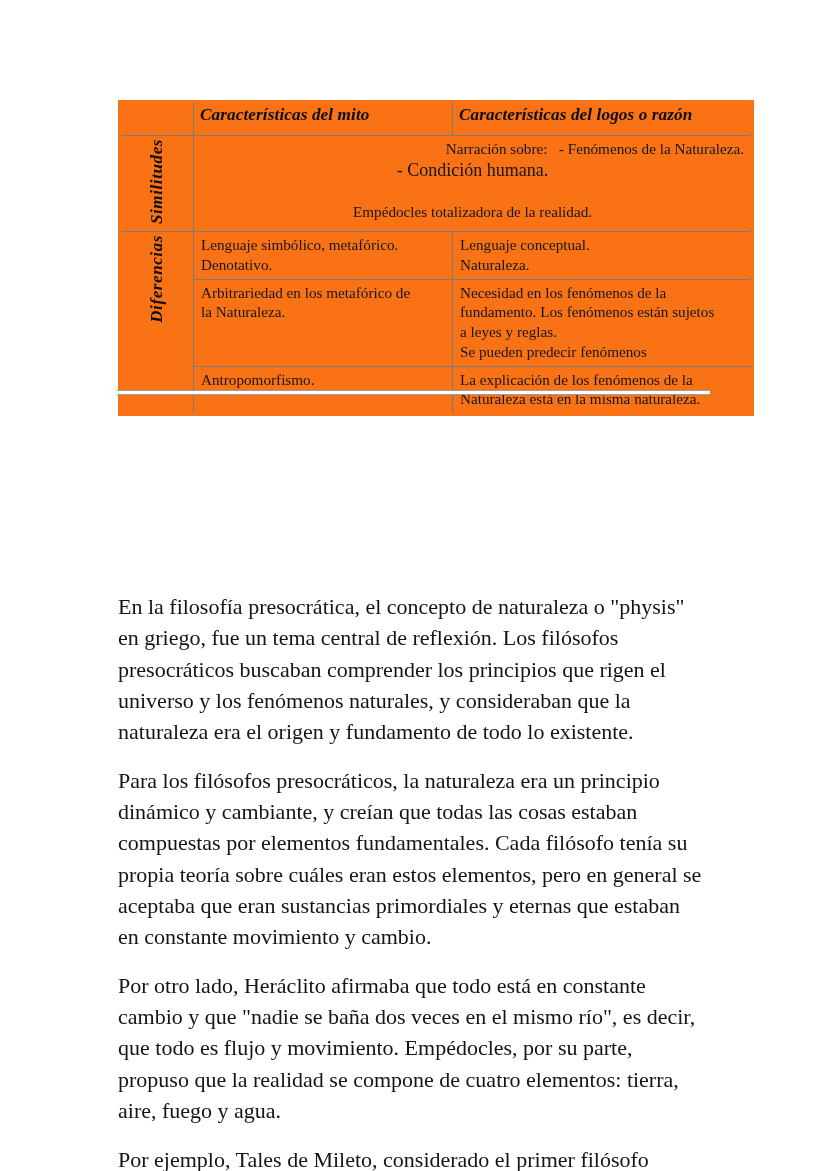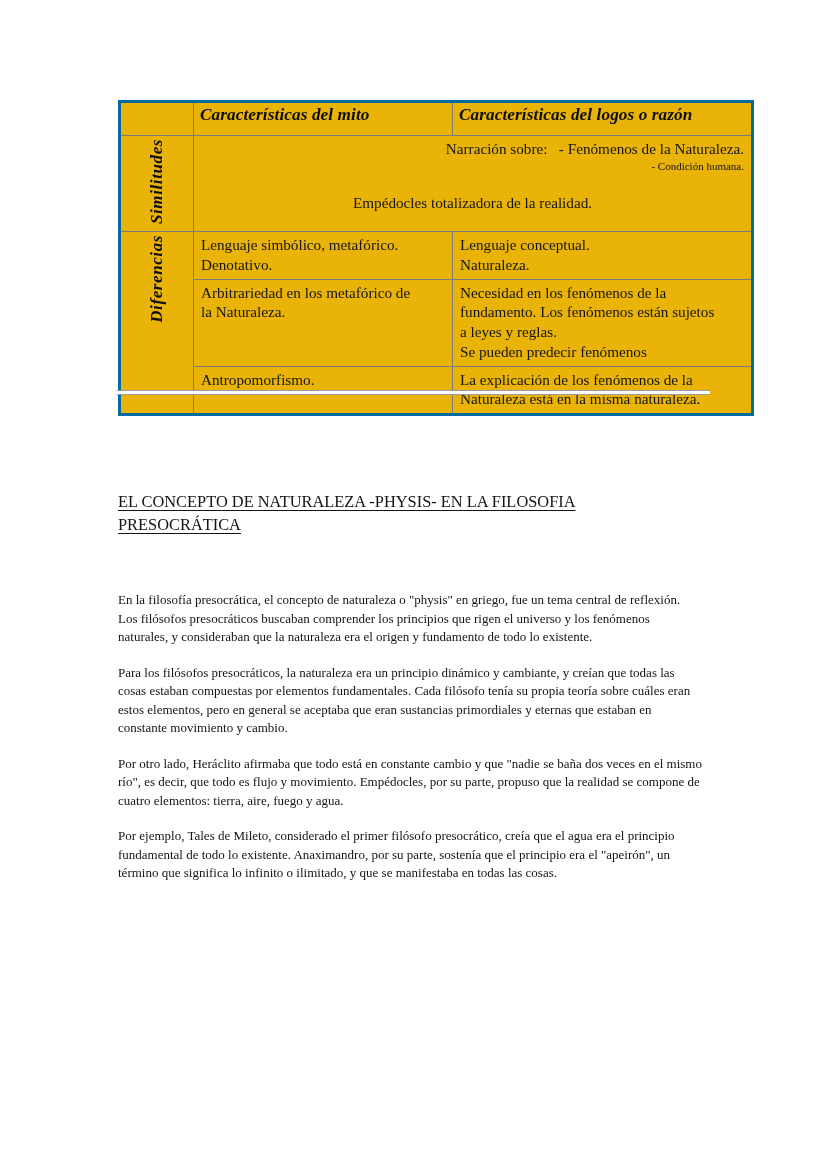--- a/index.html
+++ b/index.html
@@ -29,22 +29,22 @@
     position: absolute;
     left: 118px;
     top: 100px;
     width: 592px;
   }
 
   table.cmp {
     border-collapse: collapse;
     width: 592px;
     table-layout: fixed;
-    border: 3px solid #0369a1;
-    background: #eab308;
+    border: 3px solid #f97316;
+    background: #f97316;
   }
   table.cmp td {
     border: 1px solid #7a7a7a;
     padding: 3px 7px 4px 7px;
     font-size: 15.2px;
     line-height: 1.30;
     vertical-align: top;
     color: #161616;
   }
 
@@ -95,23 +95,23 @@
     padding-top: 10px;
   }
   .sim-line1 {
     display: block;
     text-align: right;
     white-space: pre;
     font-size: 15.2px;
   }
   .sim-line2 {
     display: block;
-    text-align: right;
+    text-align: center;
     white-space: pre;
-    font-size: 11px;
+    font-size: 18px;
   }
   .sim-line3 {
     display: block;
     text-align: center;
     font-size: 15.2px;
     margin-top: 20px;
   }
 
   .cell-mid { vertical-align: middle; }
   .cell-top { vertical-align: top; margin-top: 40px; }
@@ -150,21 +150,21 @@
   .heading .hl1 { display: block; }
   .heading .hl2 { display: block; }
 
   .body-copy {
     position: absolute;
     left: 118px;
     top: 591px;
     width: 596px;
   }
   .para {
-    font-size: 13px;
+    font-size: 22px;
     line-height: 1.425;
     text-align: left;
     color: #141414;
     margin: 0 12px 17px 0;
   }
   .para:last-child { margin-bottom: 0; }
 </style>
 </head>
 <body>
 
@@ -229,24 +229,20 @@
           <span class="tline">La explicación de los fenómenos de la</span>
           <span class="tline">Naturaleza está en la misma naturaleza.</span>
         </td>
       </tr>
     </tbody>
       </table>
   </div>
 
   <div class="under-rule"></div>
 
-  <div class="heading">
-    <span class="hl1"><span class="hline">EL CONCEPTO DE NATURALEZA -PHYSIS- EN LA FILOSOFIA</span></span>
-    <span class="hl2"><span class="hline">PRESOCRÁTICA</span></span>
-  </div>
 
   <div class="body-copy">
     <p class="para">En la filosofía presocrática, el concepto de naturaleza o "physis" en griego, fue un tema central de reflexión. Los filósofos presocráticos buscaban comprender los principios que rigen el universo y los fenómenos naturales, y consideraban que la naturaleza era el origen y fundamento de todo lo existente.</p>
     <p class="para">Para los filósofos presocráticos, la naturaleza era un principio dinámico y cambiante, y creían que todas las cosas estaban compuestas por elementos fundamentales. Cada filósofo tenía su propia teoría sobre cuáles eran estos elementos, pero en general se aceptaba que eran sustancias primordiales y eternas que estaban en constante movimiento y cambio.</p>
     <p class="para">Por otro lado, Heráclito afirmaba que todo está en constante cambio y que "nadie se baña dos veces en el mismo río", es decir, que todo es flujo y movimiento. Empédocles, por su parte, propuso que la realidad se compone de cuatro elementos: tierra, aire, fuego y agua.</p>
     <p class="para">Por ejemplo, Tales de Mileto, considerado el primer filósofo presocrático, creía que el agua era el principio fundamental de todo lo existente. Anaximandro, por su parte, sostenía que el principio era el "apeirón", un término que significa lo infinito o ilimitado, y que se manifestaba en todas las cosas.</p>
   </div>
 
 </div>
 

